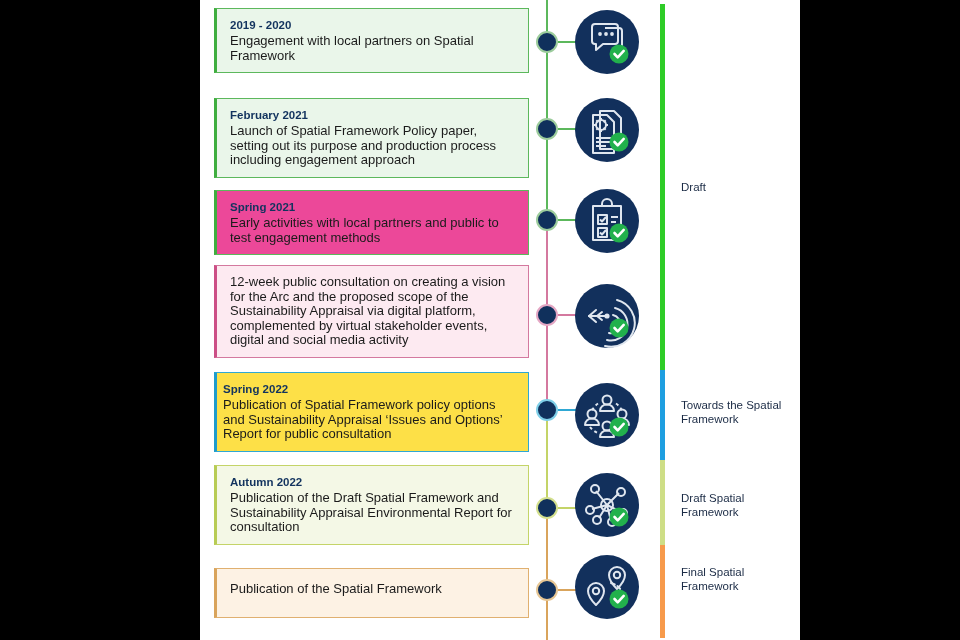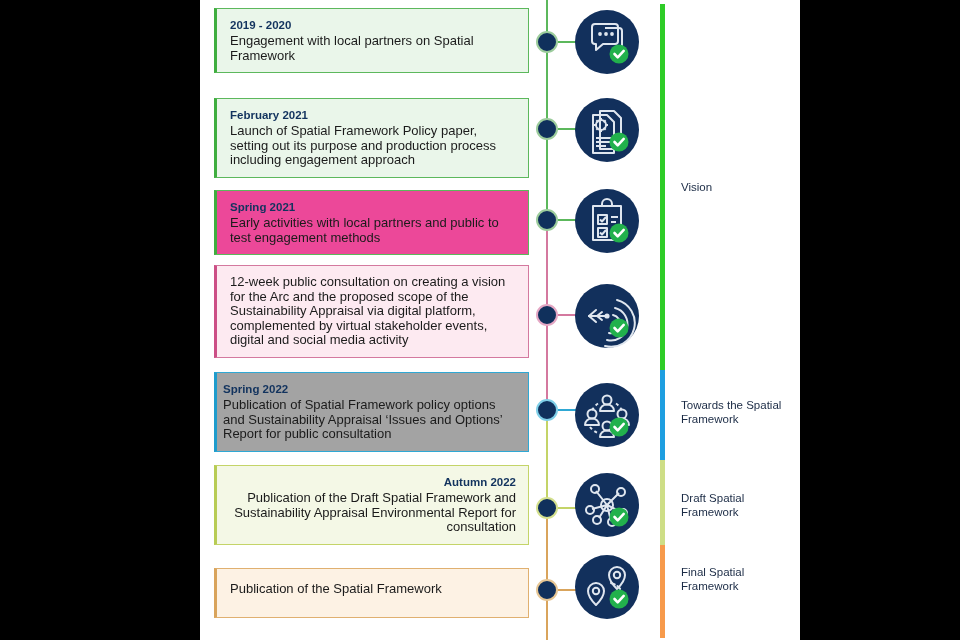--- a/index.html
+++ b/index.html
@@ -152,26 +152,26 @@
 
       <div class="card" style="top: 190px; background: #ec4899; border-color: rgb(92, 184, 92) rgb(92, 184, 92) rgb(92, 184, 92) rgb(63, 174, 63);">
         <div class="card-date">Spring 2021</div>
         <div class="card-body">Early activities with local partners and public to test engagement methods</div>
       </div>
 
       <div class="card" style="top: 265px; background: rgb(253, 234, 241); border-color: rgb(212, 121, 159) rgb(212, 121, 159) rgb(212, 121, 159) rgb(204, 79, 134);">
         <div class="card-body">12-week public consultation on creating a vision for the Arc and the proposed scope of the Sustainability Appraisal via digital platform, complemented by virtual stakeholder events, digital and social media activity</div>
       </div>
 
-      <div class="card" style="top: 372px; background: #a3a3a3; border-color: rgb(47, 168, 212) rgb(47, 168, 212) rgb(47, 168, 212) rgb(31, 156, 204); padding-left: 6px;">
+      <div class="card" style="top: 372px; background: #fde047; border-color: rgb(47, 168, 212) rgb(47, 168, 212) rgb(47, 168, 212) rgb(31, 156, 204); padding-left: 6px;">
         <div class="card-date">Spring 2022</div>
         <div class="card-body">Publication of Spatial Framework policy options and Sustainability Appraisal ‘Issues and Options’ Report for public consultation</div>
       </div>
 
-      <div class="card" style="top: 465px; background: rgb(244, 248, 230); border-color: rgb(196, 212, 104) rgb(196, 212, 104) rgb(196, 212, 104) rgb(184, 204, 85); text-align: right;">
+      <div class="card" style="top: 465px; background: rgb(244, 248, 230); border-color: rgb(196, 212, 104) rgb(196, 212, 104) rgb(196, 212, 104) rgb(184, 204, 85);">
         <div class="card-date">Autumn 2022</div>
         <div class="card-body">Publication of the Draft Spatial Framework and Sustainability Appraisal Environmental Report for consultation</div>
       </div>
 
       <div class="card" style="top: 568px; padding-top: 13px; padding-bottom: 20px; background: rgb(253, 242, 228); border-color: rgb(224, 176, 112) rgb(224, 176, 112) rgb(224, 176, 112) rgb(217, 164, 92);">
         <div class="card-body">Publication of the Spatial Framework</div>
       </div>
 
     </div>
 
@@ -311,20 +311,20 @@
         <path d="M39.5 44l3.2 3.3 6-6.4" fill="none" stroke="#ffffff" stroke-width="2.6" stroke-linecap="round" stroke-linejoin="round"></path>
       </svg>
     </div>
 
     <div id="phases">
       <div class="phase-bar" style="top: 4px; height: 366px; background: rgb(46, 204, 39);"></div>
       <div class="phase-bar" style="top: 370px; height: 90px; background: rgb(30, 158, 224);"></div>
       <div class="phase-bar" style="top: 460px; height: 85px; background: rgb(206, 222, 134);"></div>
       <div class="phase-bar" style="top: 545px; height: 93px; background: rgb(247, 154, 75);"></div>
 
-      <div class="phase-label" style="top:180px;">Vision</div>
+      <div class="phase-label" style="top:180px;">Draft</div>
       <div class="phase-label" style="top:398px;">Towards the Spatial Framework</div>
       <div class="phase-label" style="top:491px;">Draft Spatial Framework</div>
       <div class="phase-label" style="top:565px;">Final Spatial Framework</div>
     </div>
 
   </div>
 </div>
 
 </body></html>

